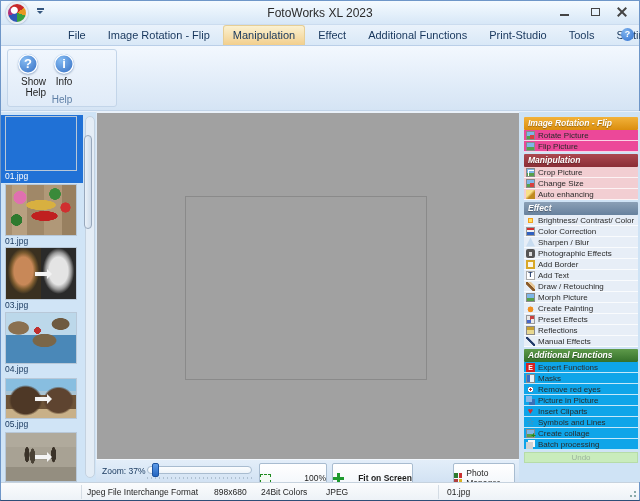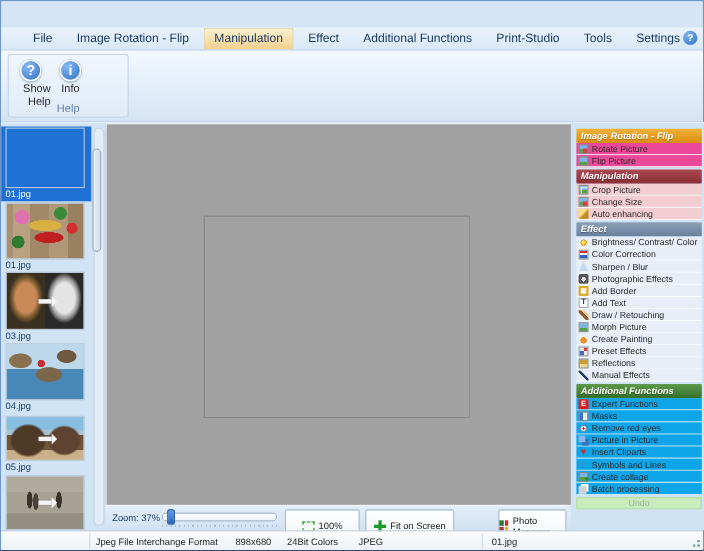--- a/index.html
+++ b/index.html
@@ -28,21 +28,21 @@
   .glyph-min { width:9px; height:2px; background:#444; margin-top:6px; }
   .glyph-max { width:9px; height:8px; border:1.5px solid #444; }
   .glyph-close { position:relative; width:10px; height:10px; }
   .glyph-close::before,.glyph-close::after { content:""; position:absolute; left:4px; top:-1px;
     width:2px; height:12px; background:#444; }
   .glyph-close::before { transform:rotate(45deg); } .glyph-close::after { transform:rotate(-45deg); }
 
   
   .tabstrip { position:absolute; left:0; top:24px; width:100%; height:21px;
     background:linear-gradient(#EAF2FB,#D9E8F7); border-bottom:1px solid #BACFE8;
-    display:flex; align-items:flex-end; padding-left:20px; }
+    display:flex; align-items:flex-end; padding-left:58px; }
   .tab { font-size:11px; color:#17365C; padding:3px 9px 4px; margin-right:4px;
     white-space:nowrap; border-radius:3px 3px 0 0; cursor:default; }
   .tab.hl { background:linear-gradient(#FBF1D1,#F2CF8D); border:1px solid #E6CE96; border-bottom:none; }
   .tabhelp-icon { position:absolute; right:5px; top:27px; width:13px; height:13px; border-radius:50%;
     background:radial-gradient(circle at 35% 30%, #7FB4EE, #2F6FD0); color:#fff; font-size:9px;
     font-weight:bold; text-align:center; line-height:13px; }
 
   
   .ribbon { position:absolute; left:0; top:45px; width:100%; height:65px;
     background:linear-gradient(#F3F8FE,#E2EDF9 55%,#D5E4F4); border-bottom:1px solid #C2D5EA; }
@@ -145,24 +145,24 @@
   
   .zoombar { position:absolute; left:95px; top:458px; width:423px; height:23px;
     background:linear-gradient(#E3EEF9,#D2E2F3); border-top:1px solid #F2F7FC; }
   .zlabel { position:absolute; left:6px; top:6px; font-size:8.5px; color:#16365C; }
   .ztrack { position:absolute; left:51px; top:6px; width:105px; height:8px;
     background:linear-gradient(#FBFDFE,#EDF3F9); border:1px solid #A8BCD0; border-radius:4px; }
   .zthumb { position:absolute; left:4px; top:-4px; width:7px; height:14px; border-radius:2px;
     background:linear-gradient(#5E9CE8,#2566C0); border:1px solid #1C53A0; }
   .zticks { position:absolute; left:51px; top:17px; width:105px; height:2px;
     background:repeating-linear-gradient(90deg,#AEC0D2 0 1px,transparent 1px 4px); }
-  .zbtn { position:absolute; top:3px; height:30px; display:flex; align-items:center; justify-content:center;
+  .zbtn { position:absolute; top:3px; height:30px; display:flex; align-items:center; justify-content:space-between;
     gap:4px; background:linear-gradient(#FFFFFF,#EFF4FA); border:1px solid #A8BCD0; border-radius:2px;
     font-size:8.5px; color:#1E1E1E; cursor:default; }
-  .zb100 { left:163px; width:68px; } .zbfit { left:236px; width:81px; } .zbpm { left:357px; width:62px; }
+  .zb100 { left:163px; width:68px; } .zbfit { left:236px; width:81px;font-weight:bold; } .zbpm { left:357px; width:62px; }
   .ic100 { width:11px; height:9px; border:1px dashed #1E8A1E; background:#F4FAF4; position:relative; }
   .icfit { position:relative; width:11px; height:11px; }
   .icfit::before { content:""; position:absolute; left:4px; top:0; width:3px; height:11px; background:#1E9A2E; }
   .icfit::after { content:""; position:absolute; left:0; top:4px; width:11px; height:3px; background:#1E9A2E; }
   .icpm { width:10px; height:10px; display:grid; grid-template-columns:1fr 1fr; grid-template-rows:1fr 1fr; gap:1px; }
   .icpm span:nth-child(1){background:#2E7A2E;} .icpm span:nth-child(2){background:#C83030;}
   .icpm span:nth-child(3){background:#B04040;} .icpm span:nth-child(4){background:#D8B020;}
 
   
   .rightpanel { position:absolute; left:518px; top:110px; width:122px; height:371px;
@@ -231,20 +231,34 @@
     background:
       radial-gradient(circle 1px at 8px 8px, #8AA 0 1px, transparent 1.5px),
       radial-gradient(circle 1px at 8px 4px, #8AA 0 1px, transparent 1.5px),
       radial-gradient(circle 1px at 4px 8px, #8AA 0 1px, transparent 1.5px); }
 </style>
 </head>
 <body>
 
 <div id="app">
 
+  <div class="titlebar">
+    <div class="logo"></div>
+    <div class="qa-arrow"></div>
+    <div class="win-title">FotoWorks XL 2023</div>
+    <div class="winbtn btn-min">
+        <div class="glyph-min"></div>
+      </div>
+    <div class="winbtn btn-max">
+        <div class="glyph-max"></div>
+      </div>
+    <div class="winbtn btn-close">
+        <div class="glyph-close"></div>
+      </div>
+  </div>
 
   <div class="tabstrip">
     <div class="tab">File</div>
     <div class="tab">Image Rotation - Flip</div>
     <div class="tab hl">Manipulation</div>
     <div class="tab">Effect</div>
     <div class="tab">Additional Functions</div>
     <div class="tab">Print-Studio</div>
     <div class="tab">Tools</div>
     <div class="tab">Settings</div>

